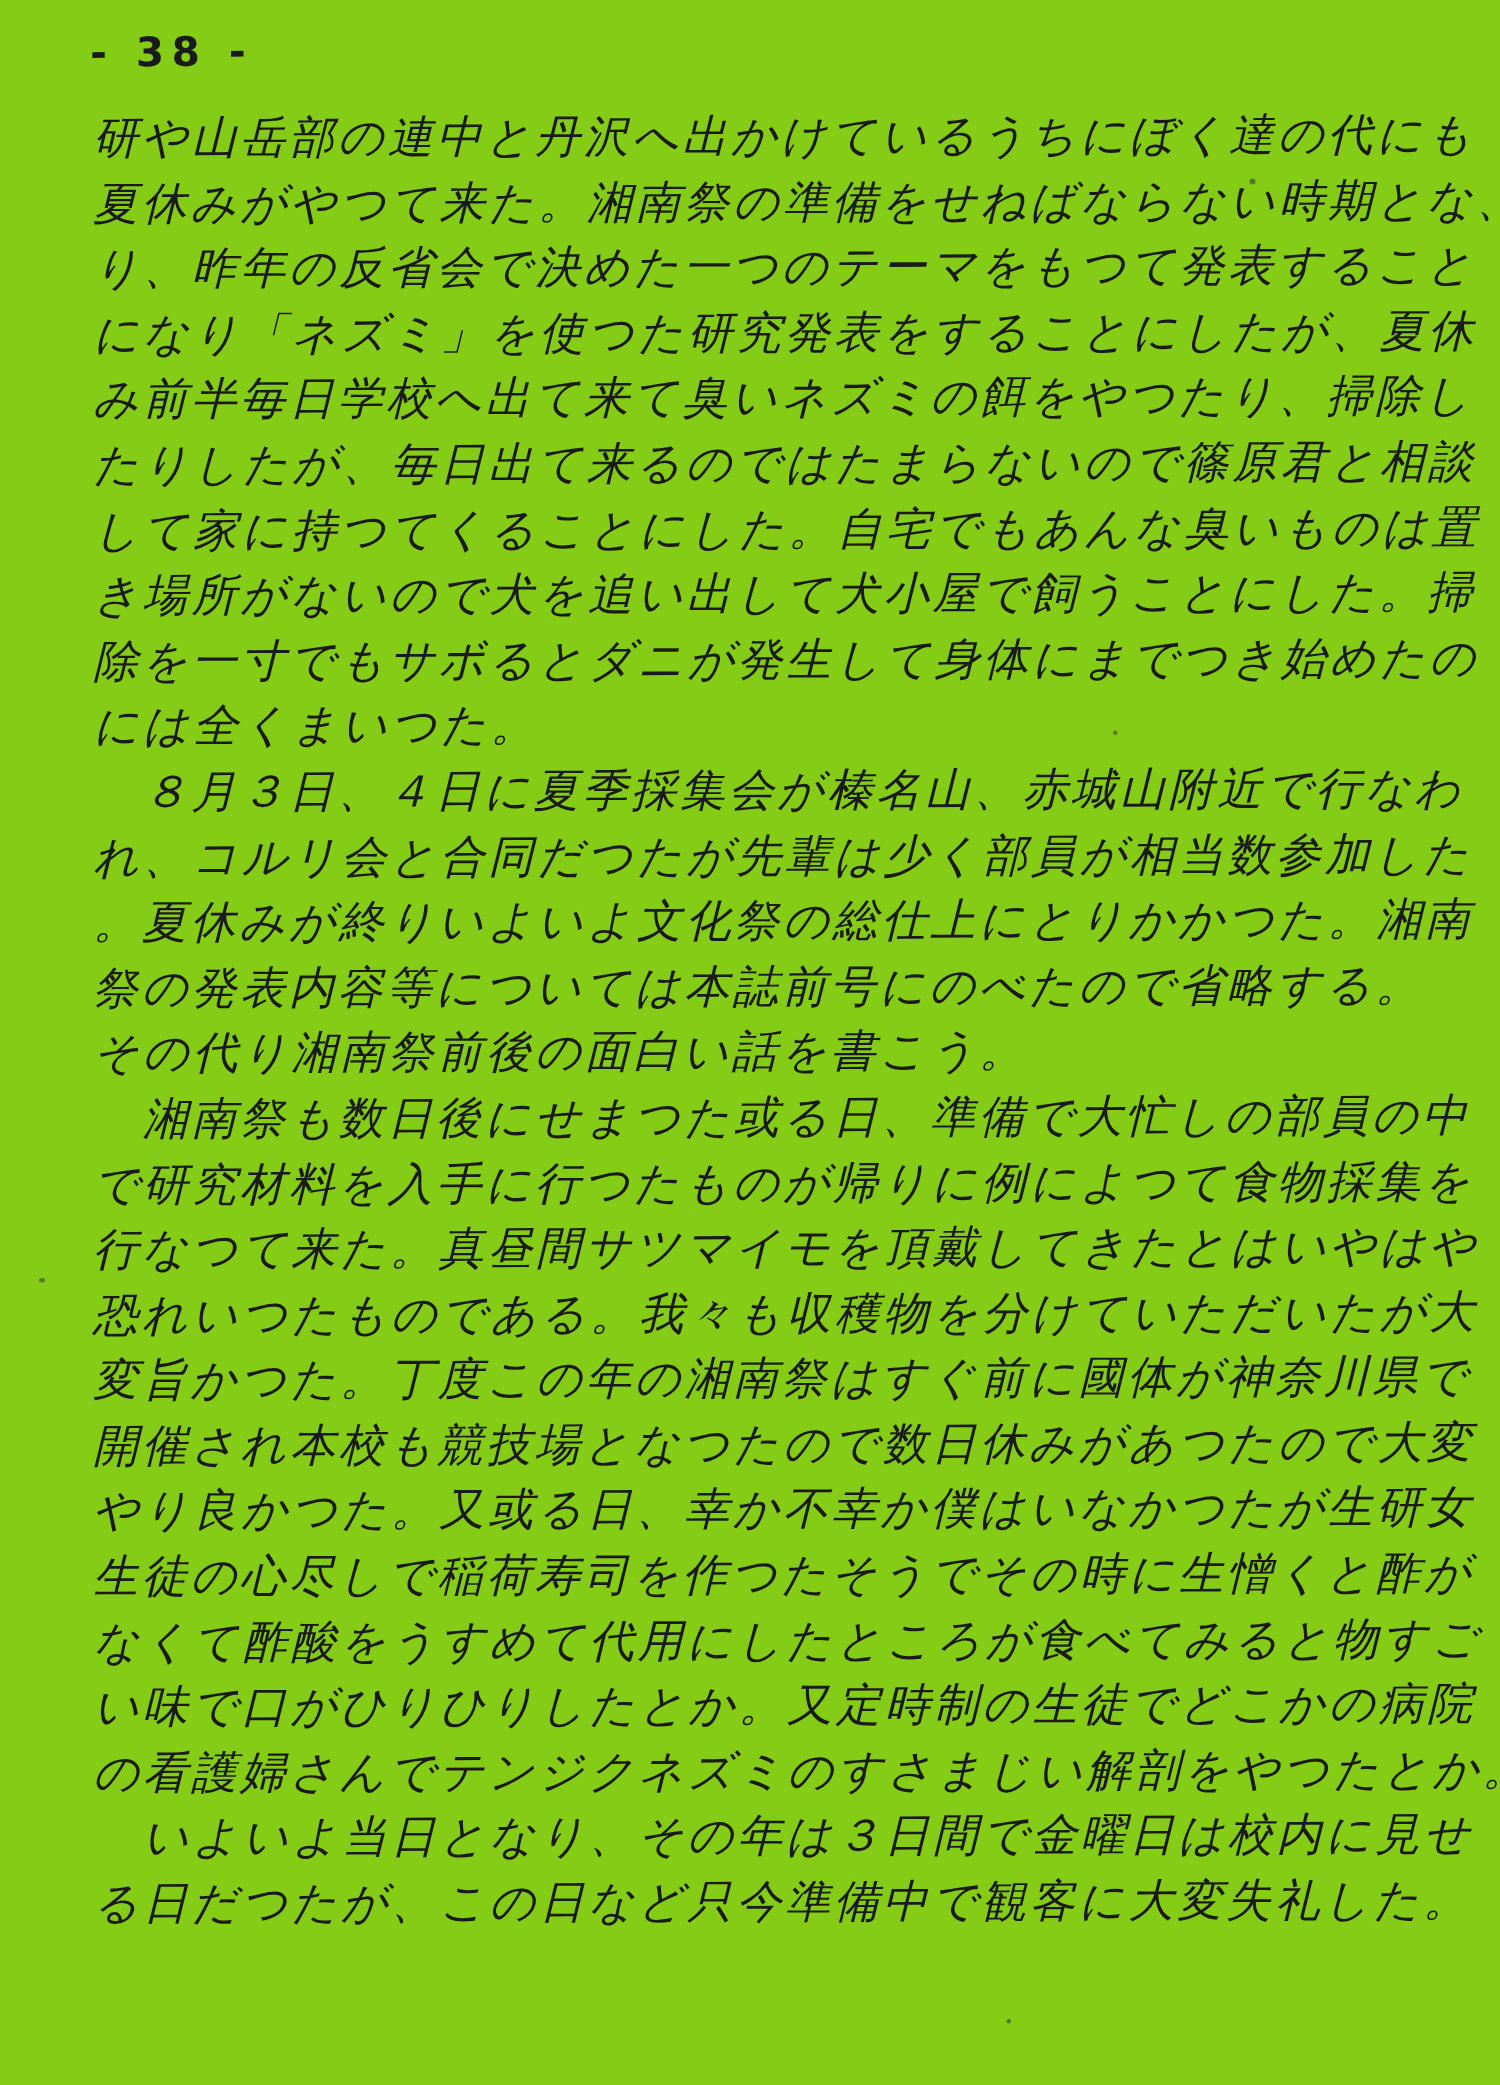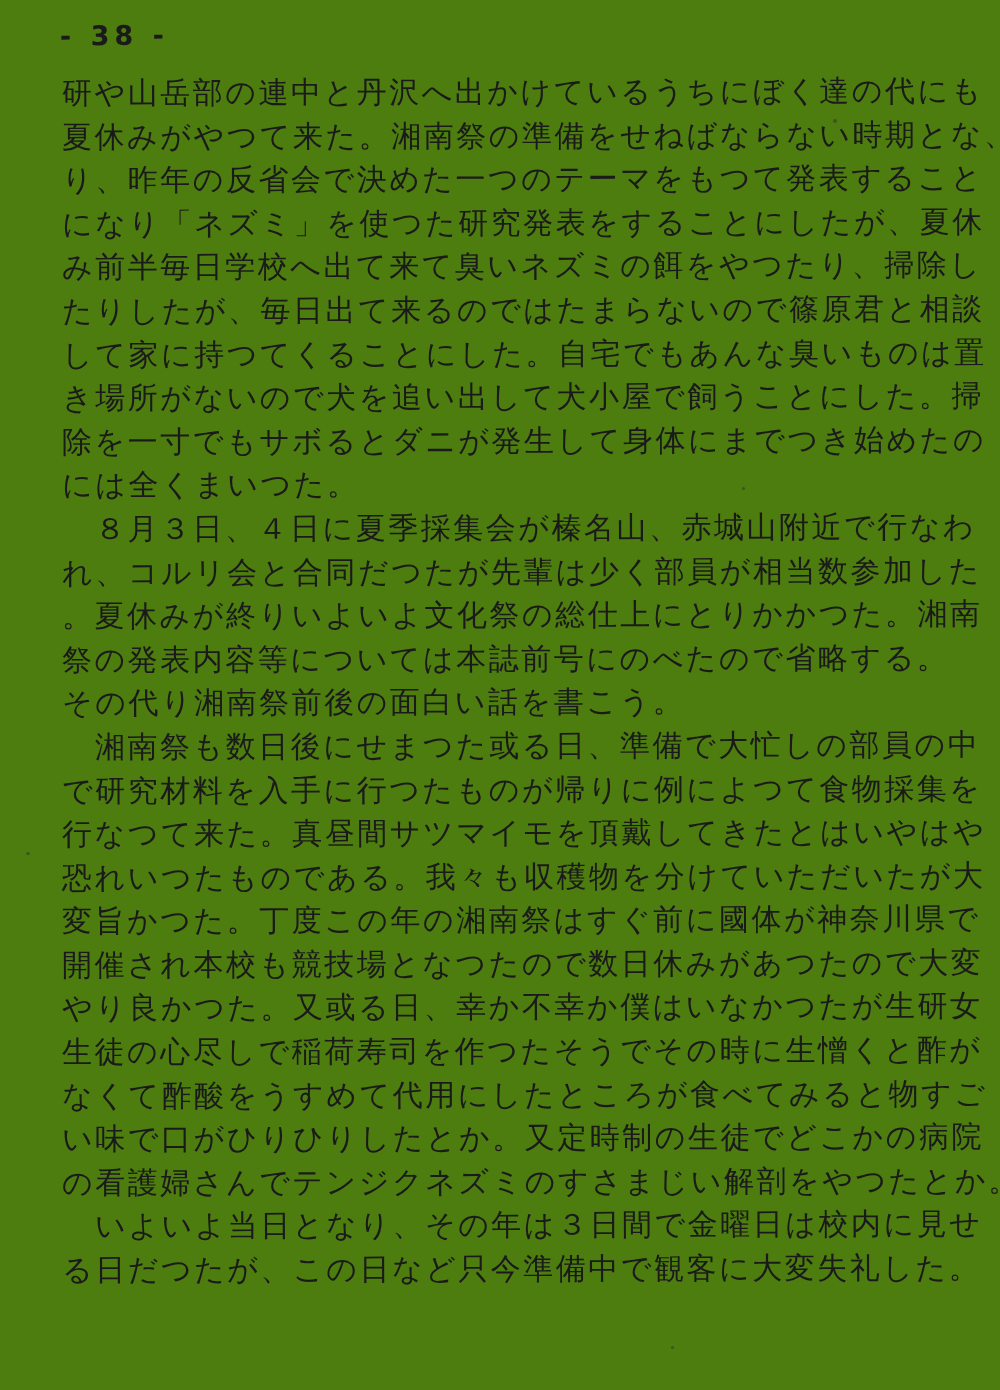--- a/index.html
+++ b/index.html
@@ -5,40 +5,41 @@
   html, body {
     margin: 0;
     padding: 0;
     background: #e8e8e8;
   }
   .scan-page {
     position: relative;
     width: 1000px;
     height: 1390px;
     margin: 0 auto;
-    background: #4d7c0f;
+    background: #84cc16;
     color: #1a1a1a;
     overflow: hidden;
     font-family: "DejaVu Sans", sans-serif;
   }
   .page-number {
     position: absolute;
     left: 60px;
     top: 20px;
     font-size: 27px;
     font-weight: bold;
     letter-spacing: 5px;
     transform: rotate(-0.6deg);
     white-space: nowrap;
   }
   .text-block {
     position: absolute;
     left: 62px;
     top: 70px;
     width: 890px;
+    font-style: italic;
   }
   .text-line {
     font-size: 30px;
     line-height: 43.6px;
     height: 43.6px;
     letter-spacing: 2.5px;
     white-space: nowrap;
     font-weight: 500;
     transform: rotate(-0.15deg);
   }

